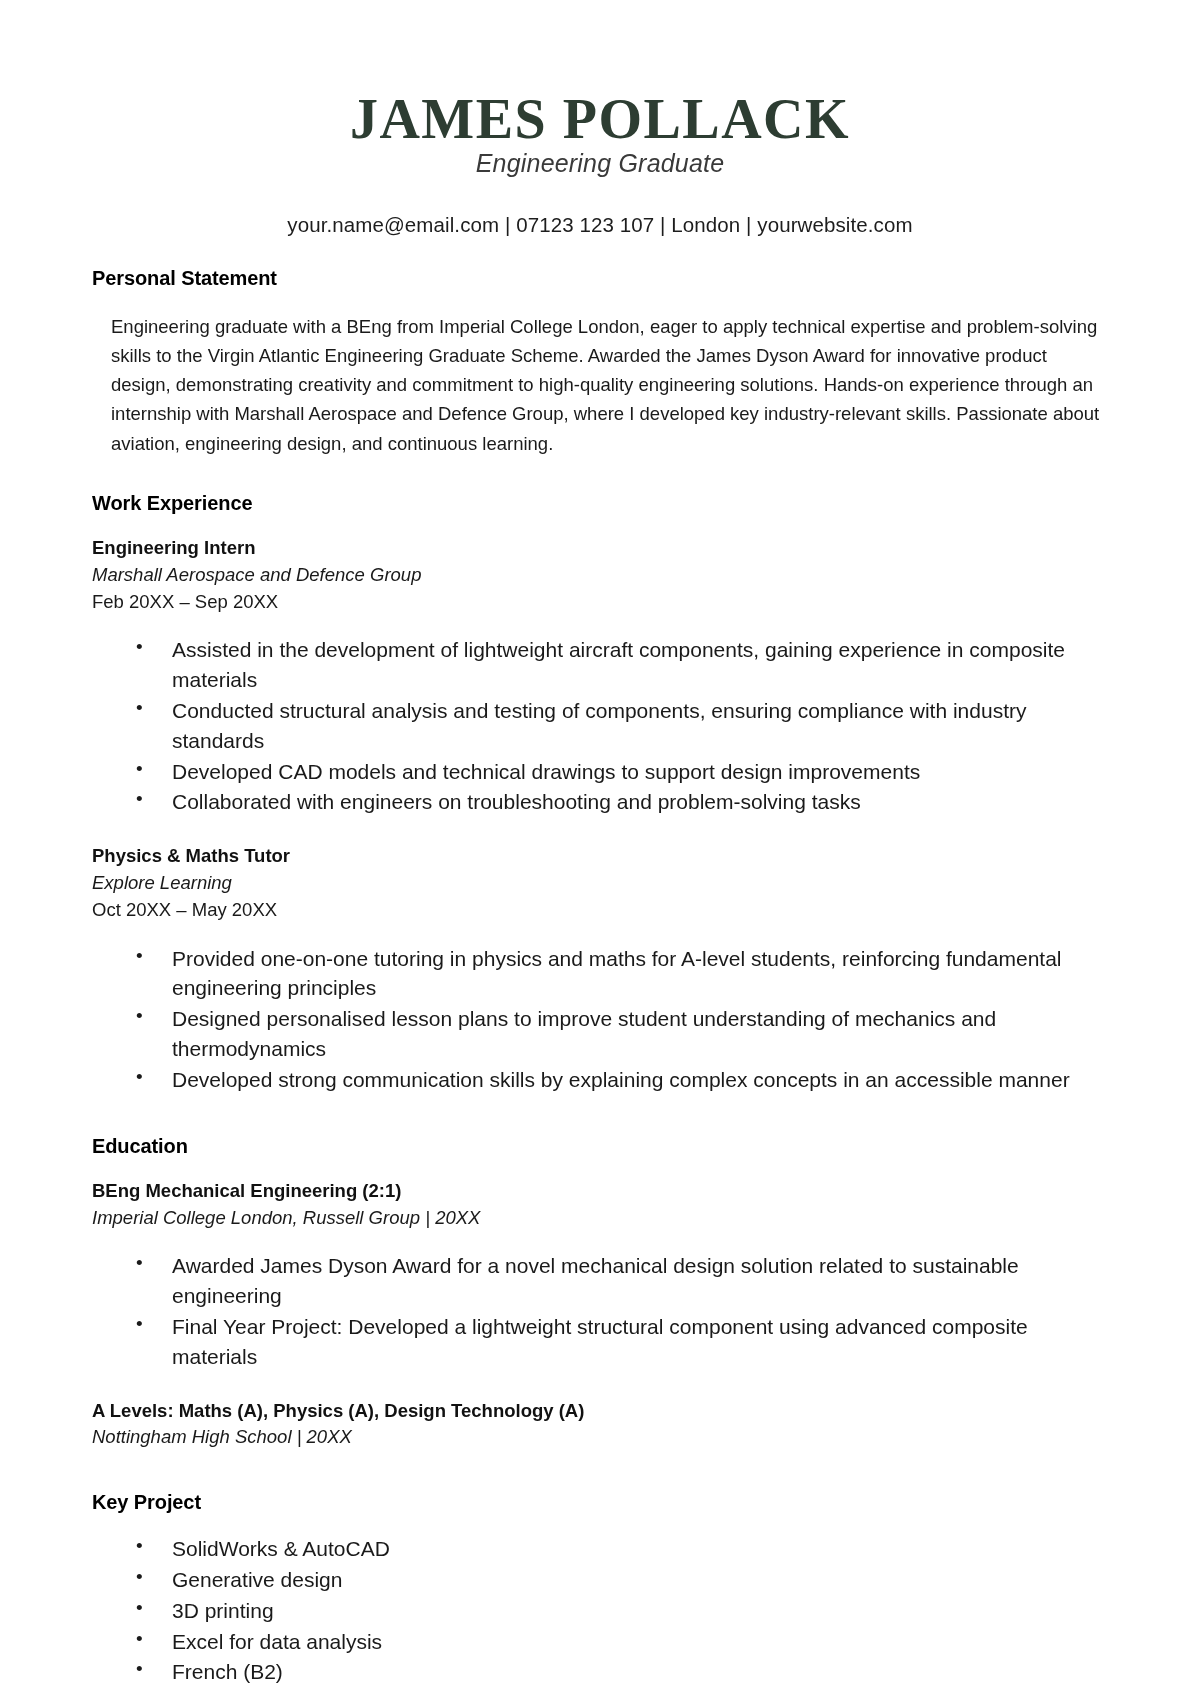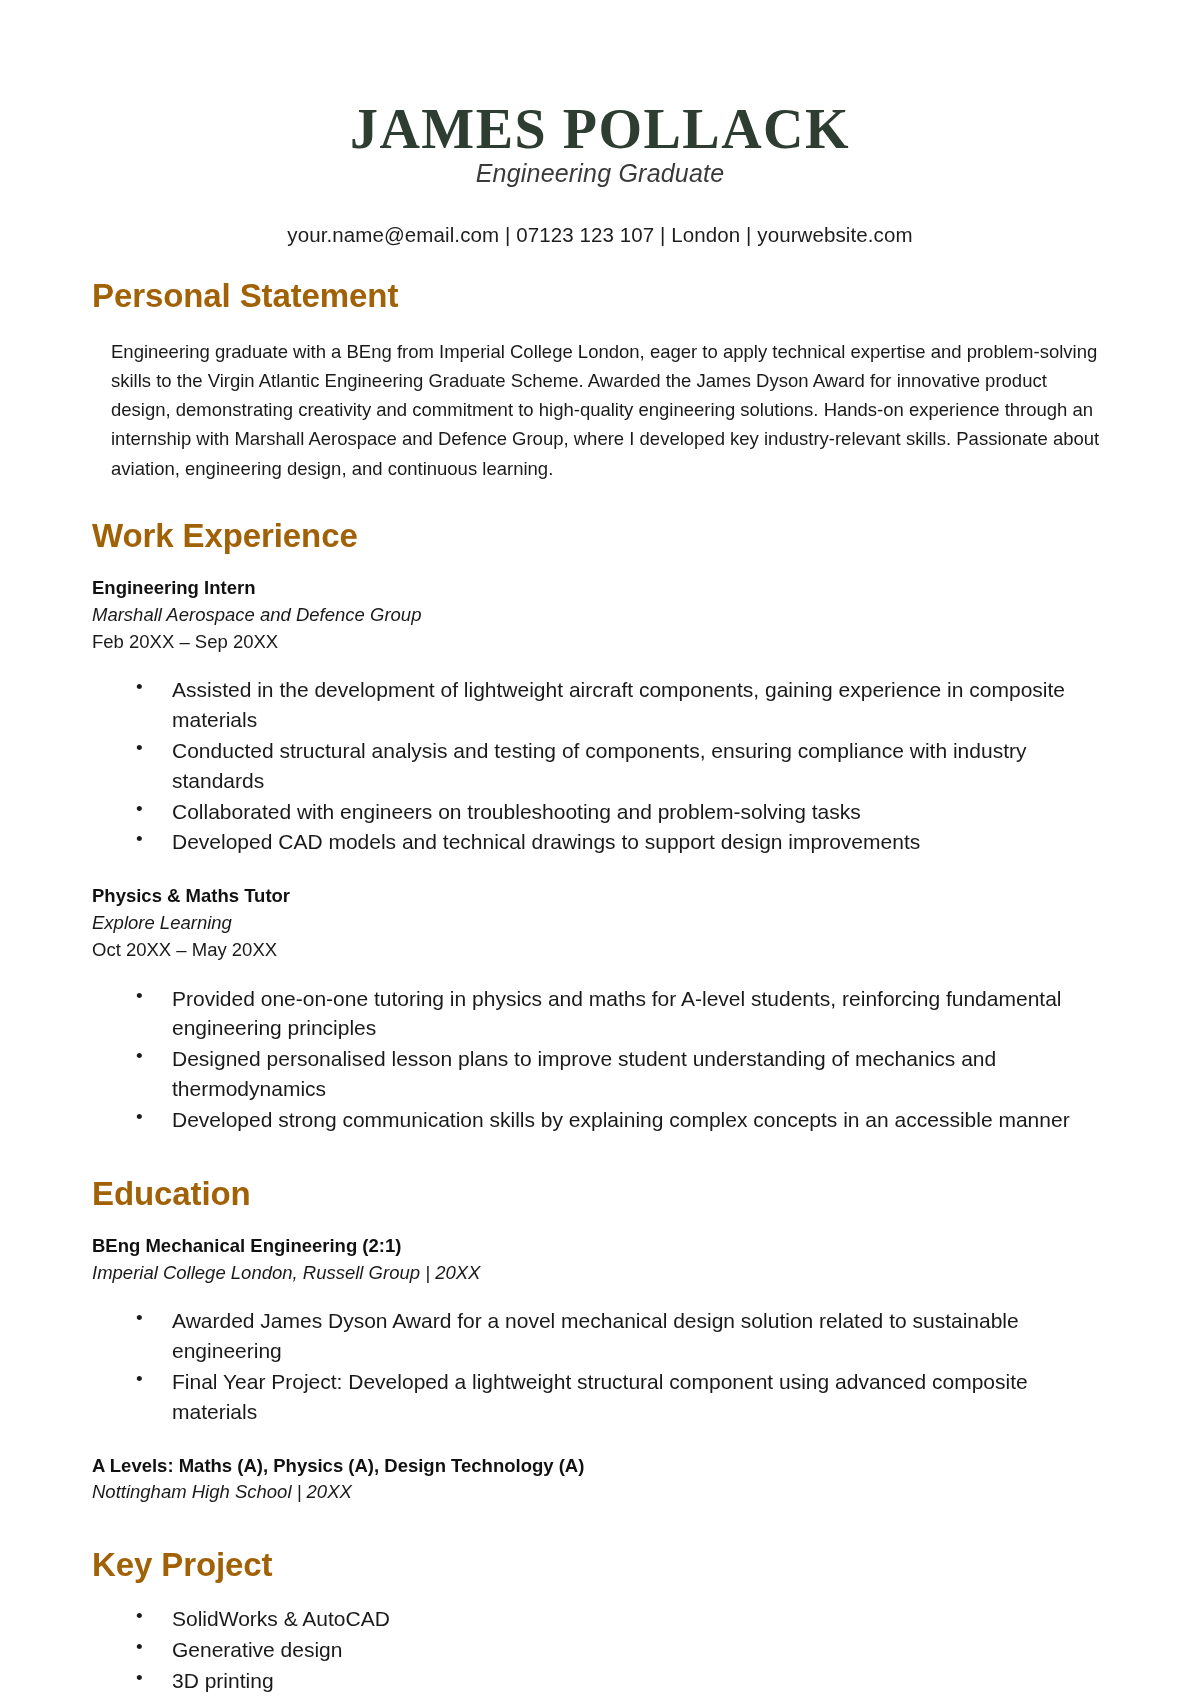--- a/index.html
+++ b/index.html
@@ -14,21 +14,21 @@
     font-family: "Liberation Sans", sans-serif;
     color: #1a1a1a;
     position: relative;
     overflow: hidden;
   }
 
   .page {
     width: 1200px;
     height: 1698px;
     background: #ffffff;
-    padding: 14px 92px;
+    padding: 4px 92px;
     position: relative;
   }
 
   
   .cv-header {
     text-align: center;
     padding-top: 86px;
   }
 
   .cv-name {
@@ -56,23 +56,23 @@
     margin-top: 35px;
     letter-spacing: 0.1px;
   }
 
   
   .section {
     margin-top: 26px;
   }
 
   .section-heading {
-    font-size: 33px;
+    font-size: 20px;
     font-weight: bold;
-    color: #a16207;
+    color: #000000;
     letter-spacing: -0.1px;
     margin-bottom: 20px;
   }
 
   .body-text {
     font-size: 18.5px;
     line-height: 1.58;
     color: #1a1a1a;
     text-align: left;
   }
@@ -156,22 +156,22 @@
   <div class="section" id="work-section">
     <div class="section-heading">Work Experience</div>
 
     <div class="entry">
       <div class="entry-title">Engineering Intern</div>
       <div class="entry-sub">Marshall Aerospace and Defence Group</div>
       <div class="entry-dates">Feb 20XX – Sep 20XX</div>
       <ul class="bullets">
         <li>Assisted in the development of lightweight aircraft components, gaining experience in composite materials</li>
         <li>Conducted structural analysis and testing of components, ensuring compliance with industry standards</li>
+        <li>Developed CAD models and technical drawings to support design improvements</li>
         <li>Collaborated with engineers on troubleshooting and problem-solving tasks</li>
-        <li>Developed CAD models and technical drawings to support design improvements</li>
       </ul>
     </div>
 
     <div class="entry">
       <div class="entry-title">Physics &amp; Maths Tutor</div>
       <div class="entry-sub">Explore Learning</div>
       <div class="entry-dates">Oct 20XX – May 20XX</div>
       <ul class="bullets">
         <li>Provided one-on-one tutoring in physics and maths for A-level students, reinforcing fundamental engineering principles</li>
         <li>Designed personalised lesson plans to improve student understanding of mechanics and thermodynamics</li>

